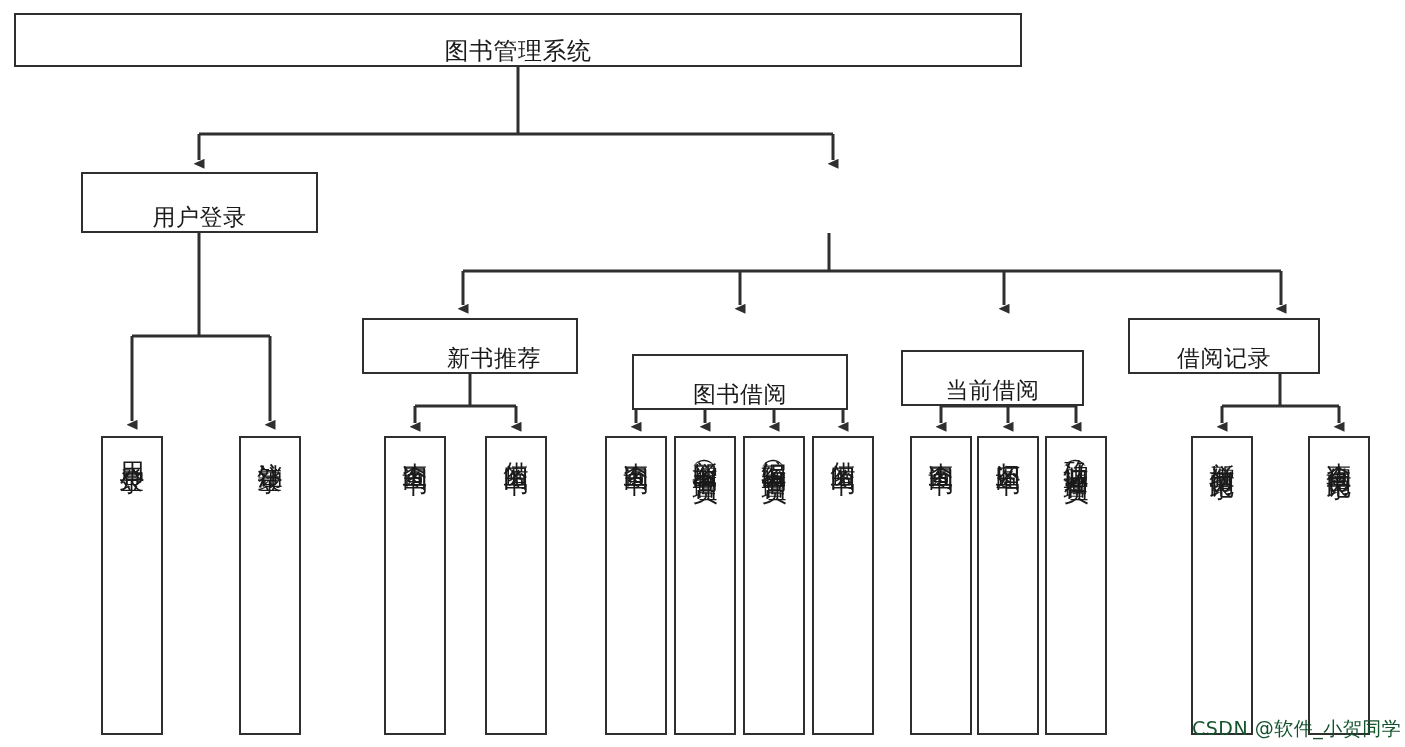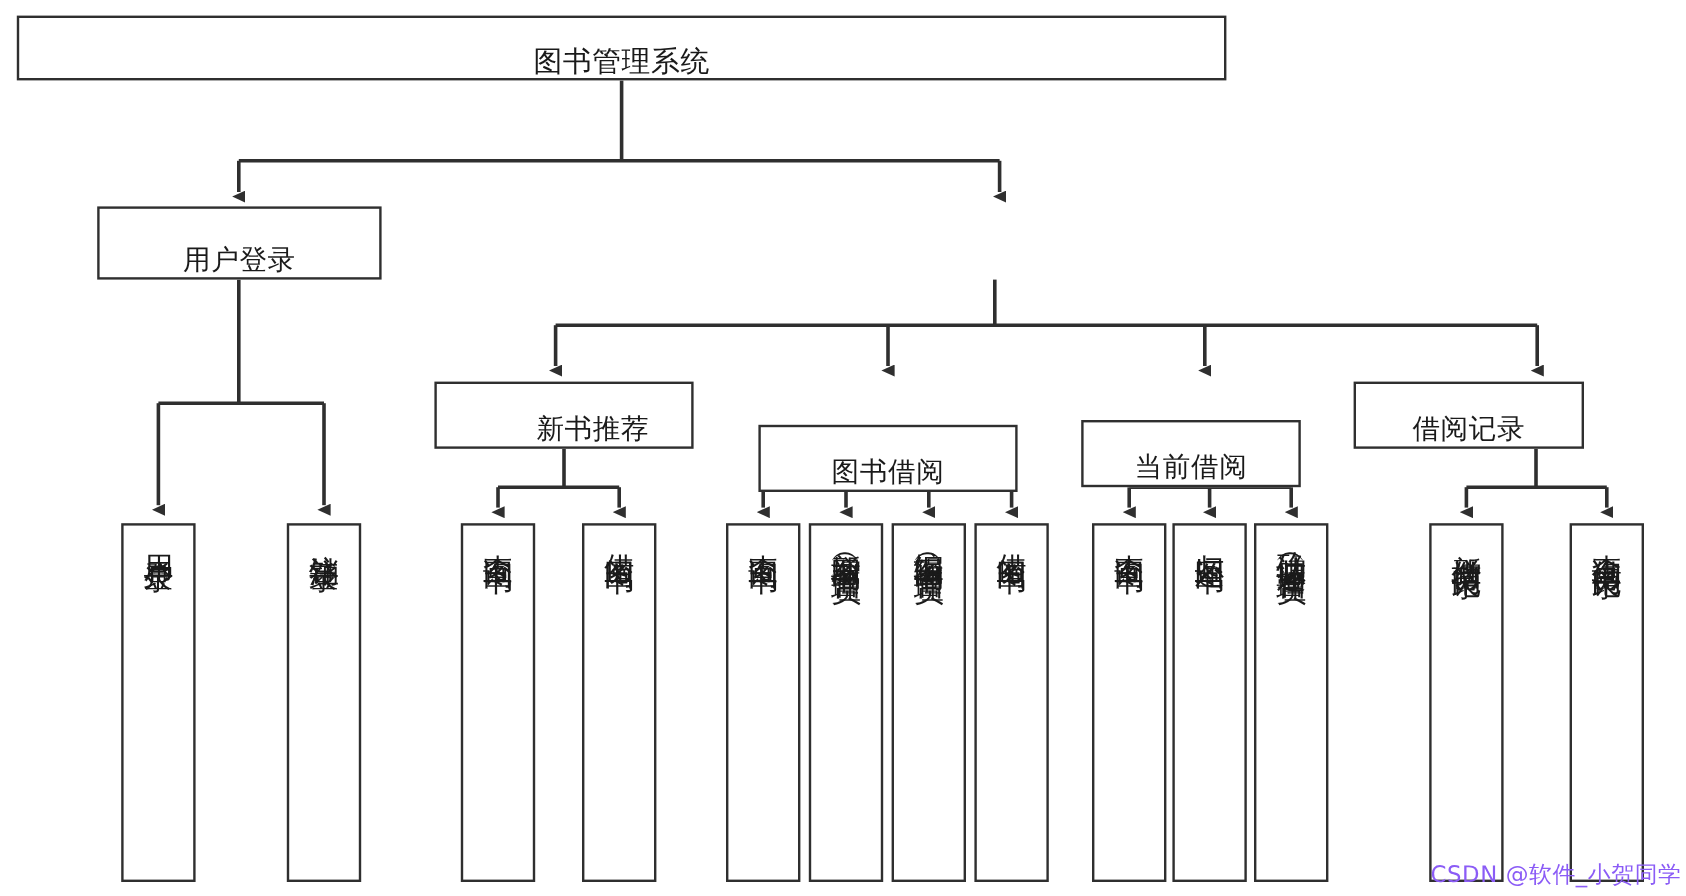--- a/index.html
+++ b/index.html
@@ -62,21 +62,21 @@
     font-size: 25px;
     line-height: 1.0;
     letter-spacing: 3px;
     white-space: nowrap;
   }
   .node.vert.tall-text {
     padding-top: 2px;
   }
   .watermark {
     position: absolute;
-    color: #8b5cf6;
+    color: #14532d;
     font-size: 19px;
     white-space: nowrap;
     z-index: 5;
     letter-spacing: 0.5px;
   }
 </style>
 </head>
 <body>
 
 <div id="canvas">

